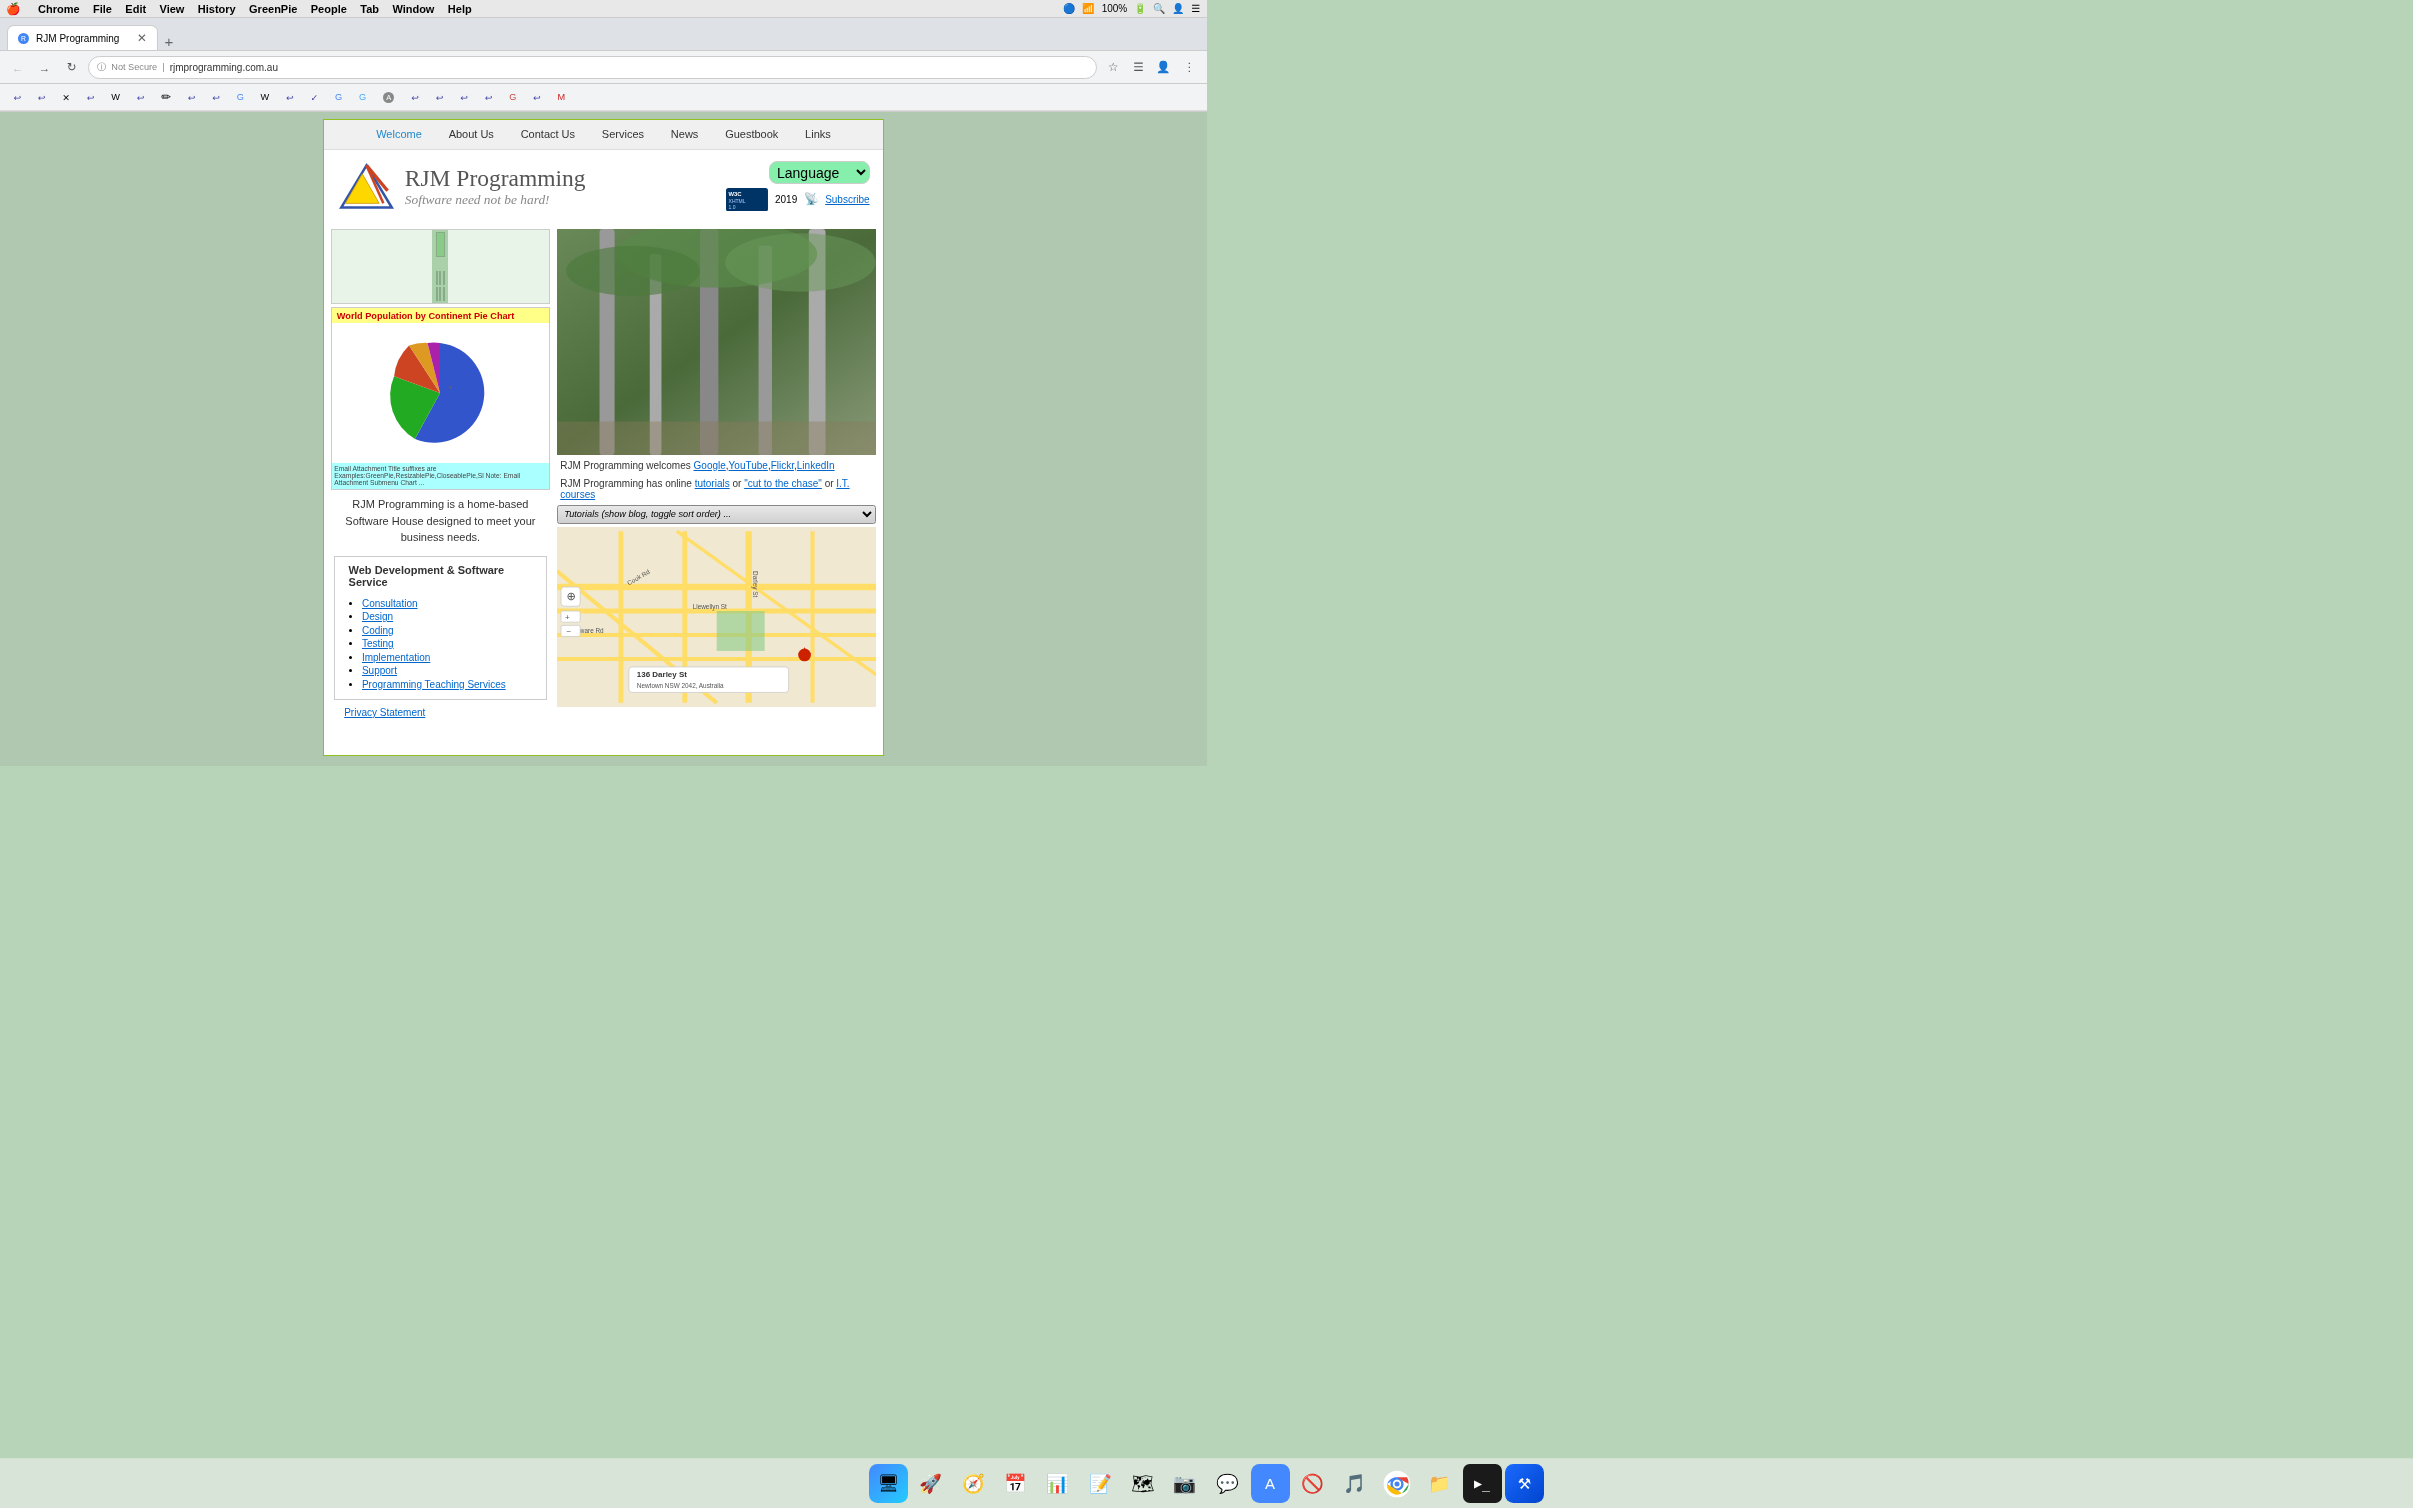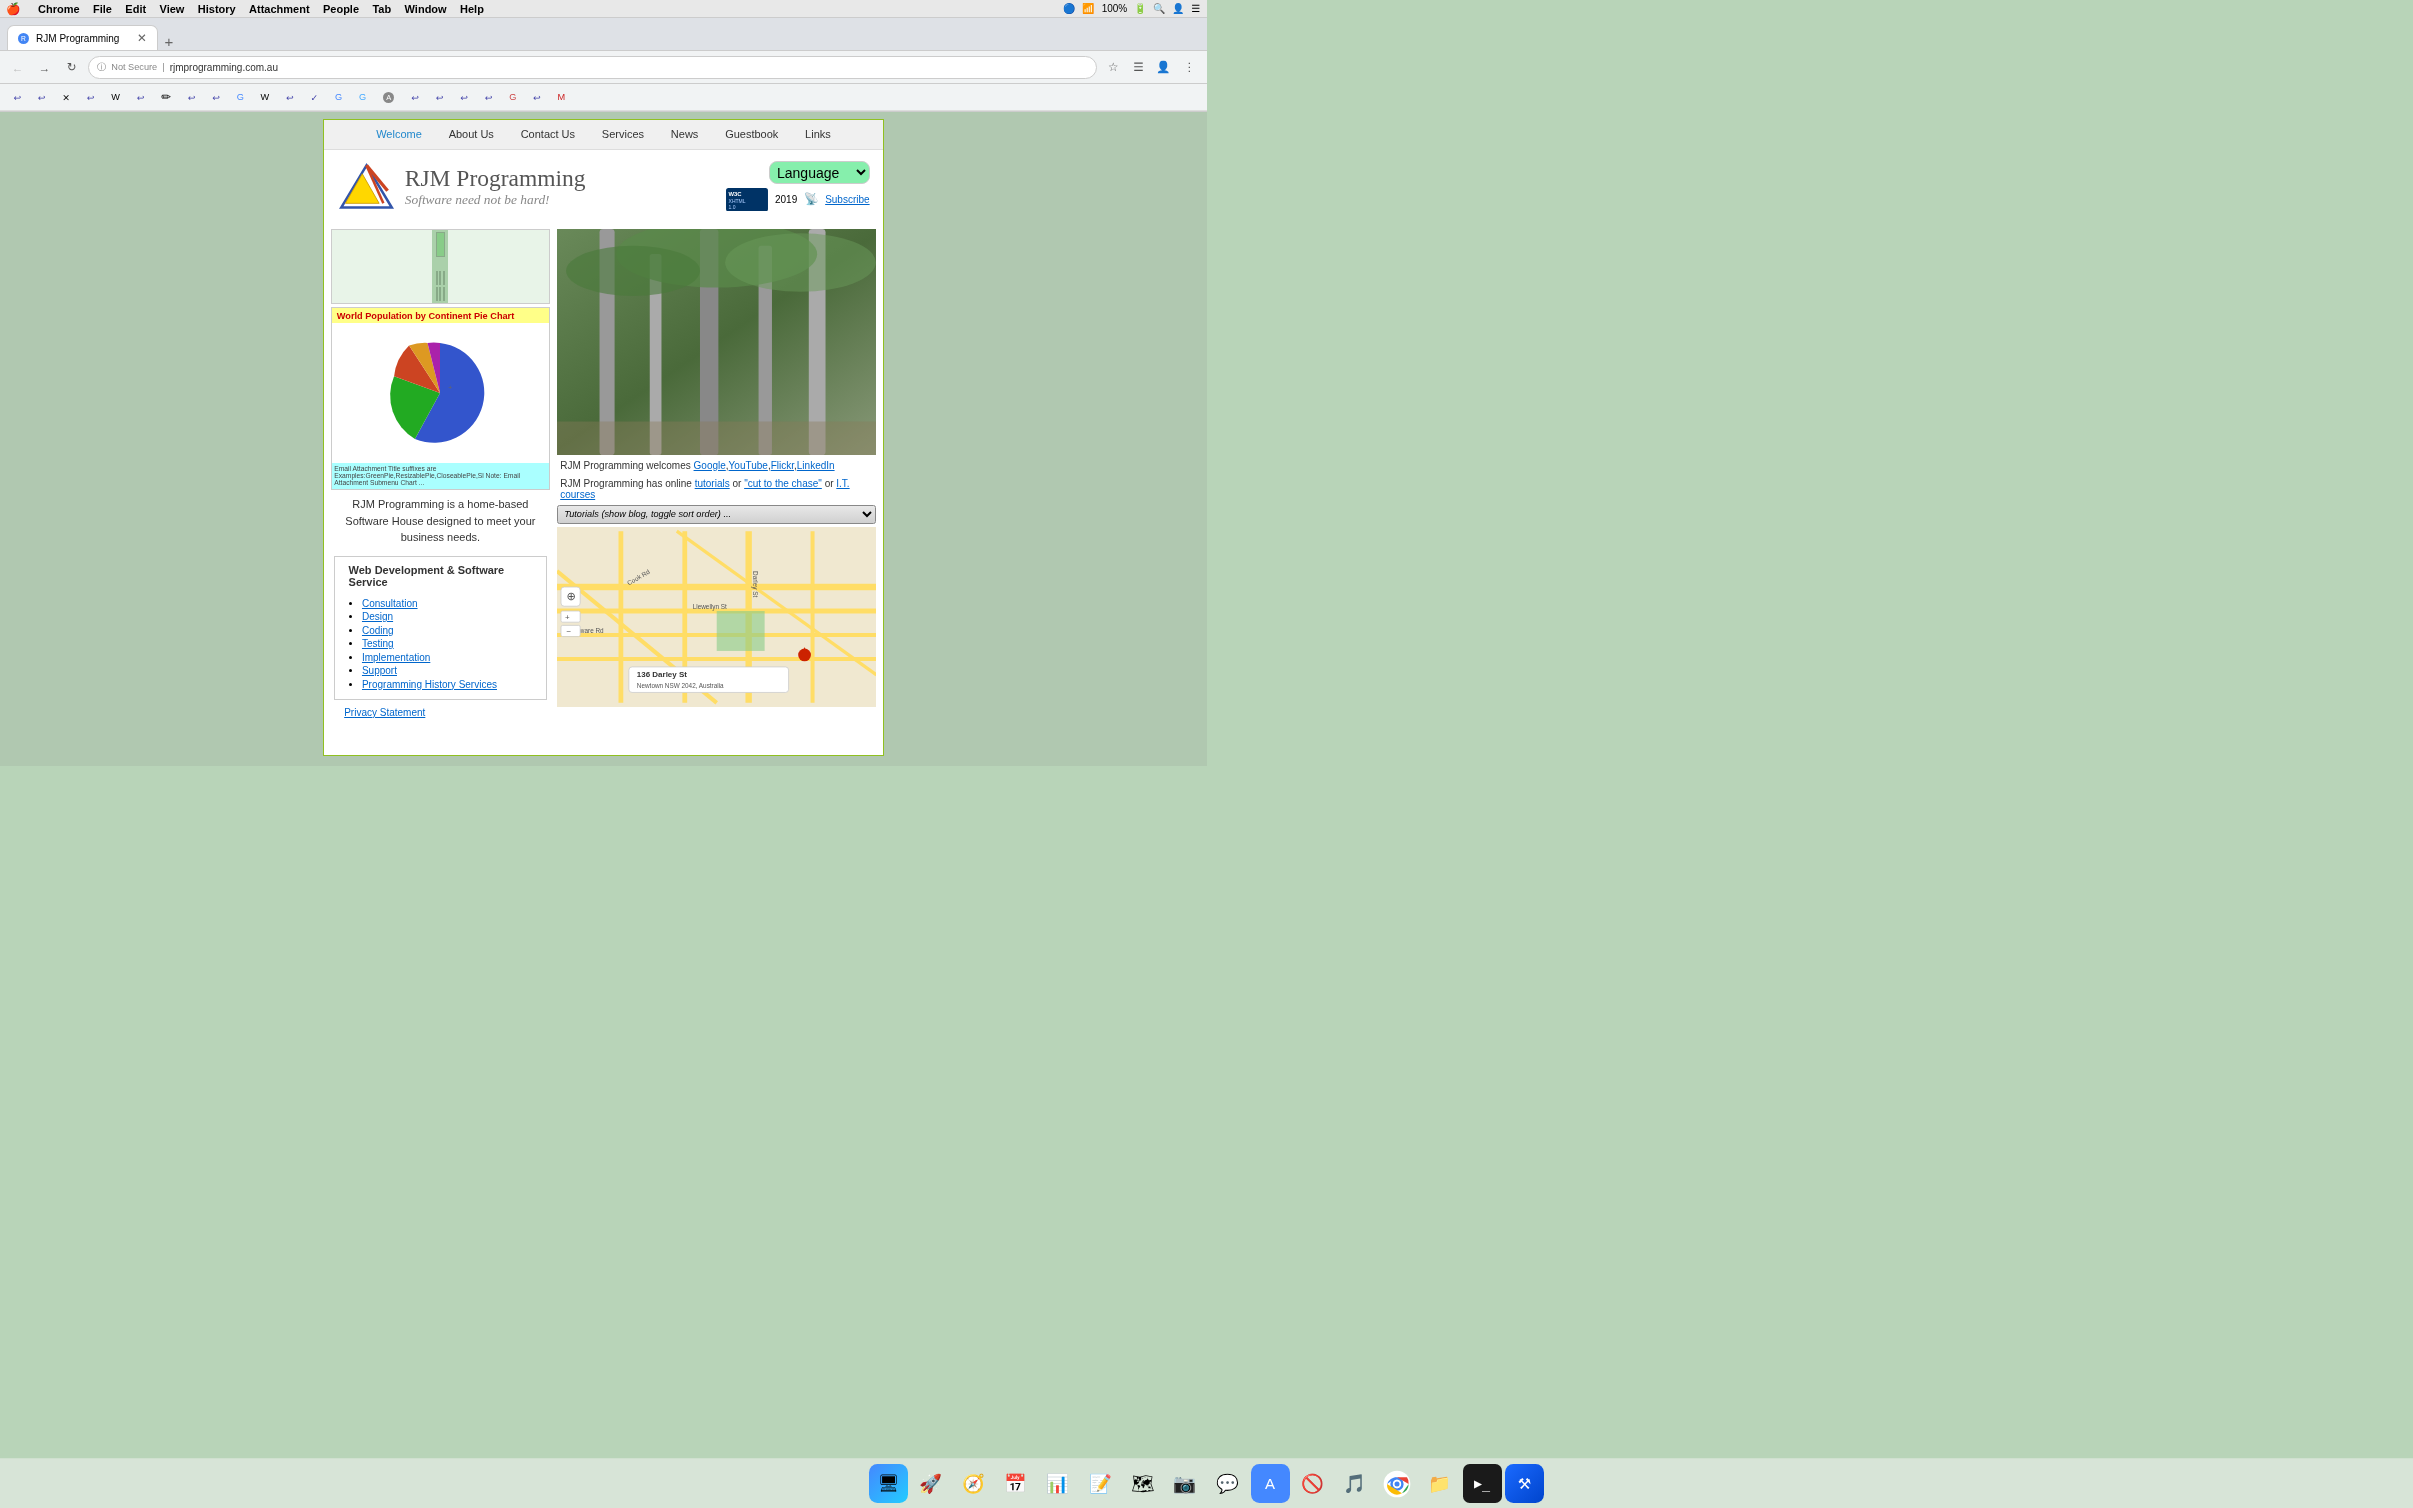--- a/index.html
+++ b/index.html
@@ -336,21 +336,21 @@
 </head>
 <body>
 
 <div class="os-menubar">
   <span class="apple-logo">🍎</span>
   <span class="menu-item bold">Chrome</span>
   <span class="menu-item">File</span>
   <span class="menu-item">Edit</span>
   <span class="menu-item">View</span>
   <span class="menu-item">History</span>
-  <span class="menu-item">Attachment</span>
+  <span class="menu-item">GreenPie</span>
   <span class="menu-item">People</span>
   <span class="menu-item">Tab</span>
   <span class="menu-item">Window</span>
   <span class="menu-item">Help</span>
   <span class="spacer"></span>
   <span class="status-icons">
     <span>🔵</span>
     <span>📶</span>
     <span>100%</span>
     <span>🔋</span>
@@ -539,21 +539,21 @@
 
         <div class="services-box">
           <h3>Web Development &amp; Software Service</h3>
           <ul>
             <li><a href="#">Consultation</a></li>
             <li><a href="#">Design</a></li>
             <li><a href="#">Coding</a></li>
             <li><a href="#">Testing</a></li>
             <li><a href="#">Implementation</a></li>
             <li><a href="#">Support</a></li>
-            <li><a href="#">Programming History Services</a></li>
+            <li><a href="#">Programming Teaching Services</a></li>
           </ul>
         </div>
 
         <div style="padding: 3.4px 13.4px; font-size:10px;">
           <a href="#" style="color:#0066cc;">Privacy Statement</a>
         </div>
       </div>
 
       <div class="right-col">
         

